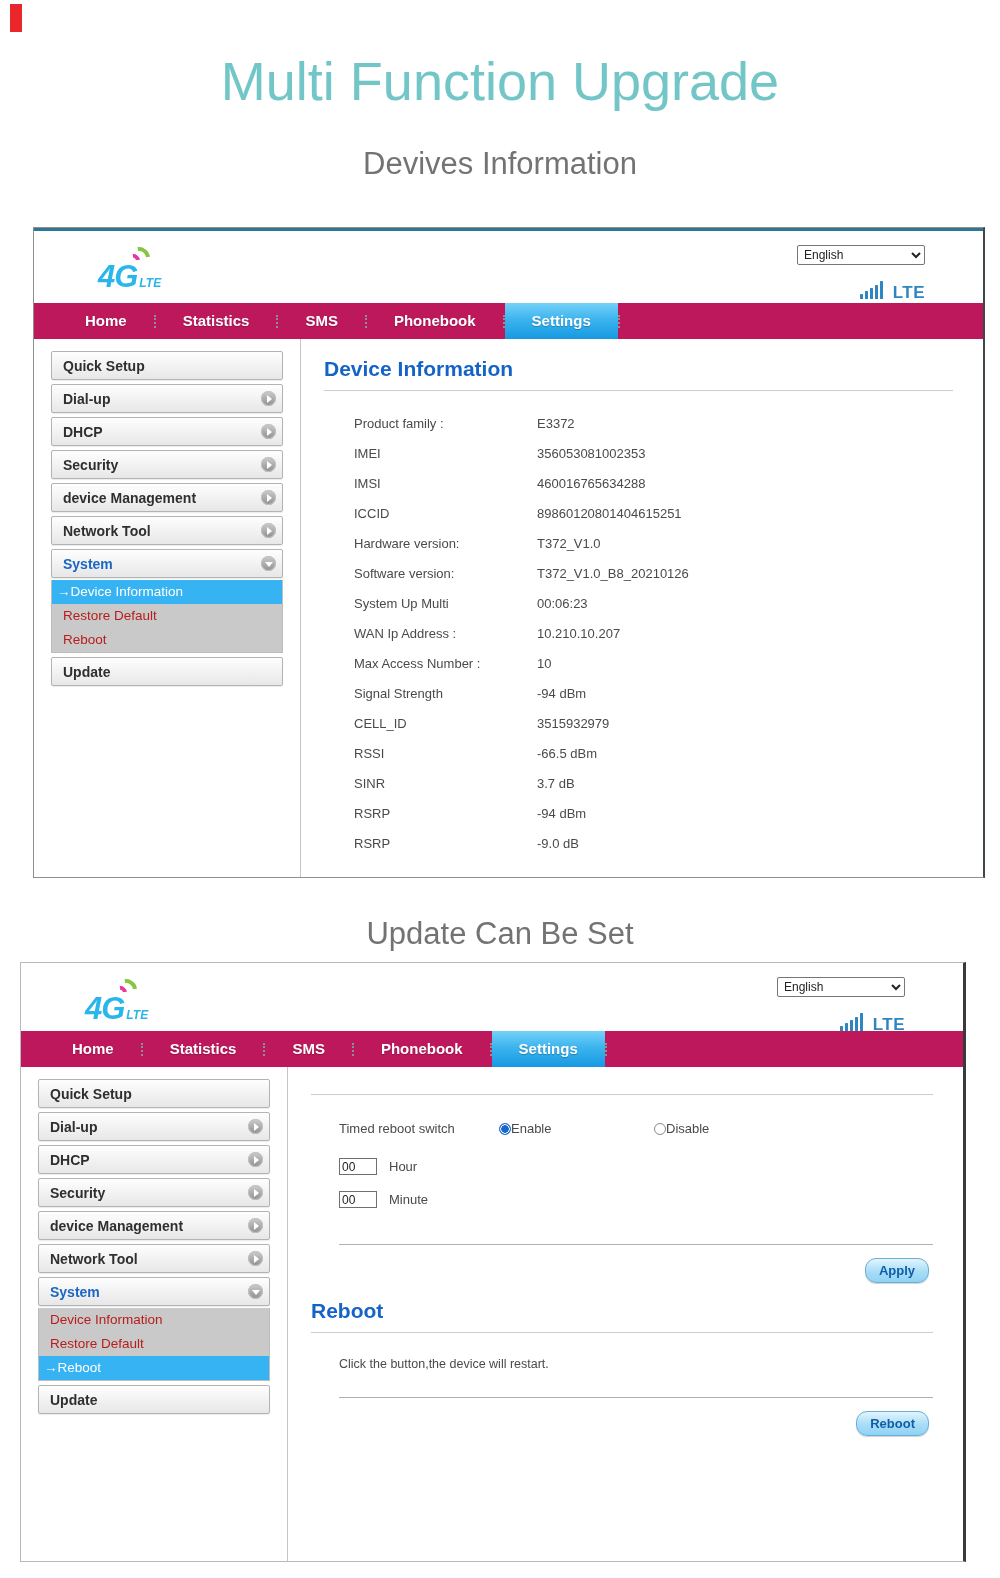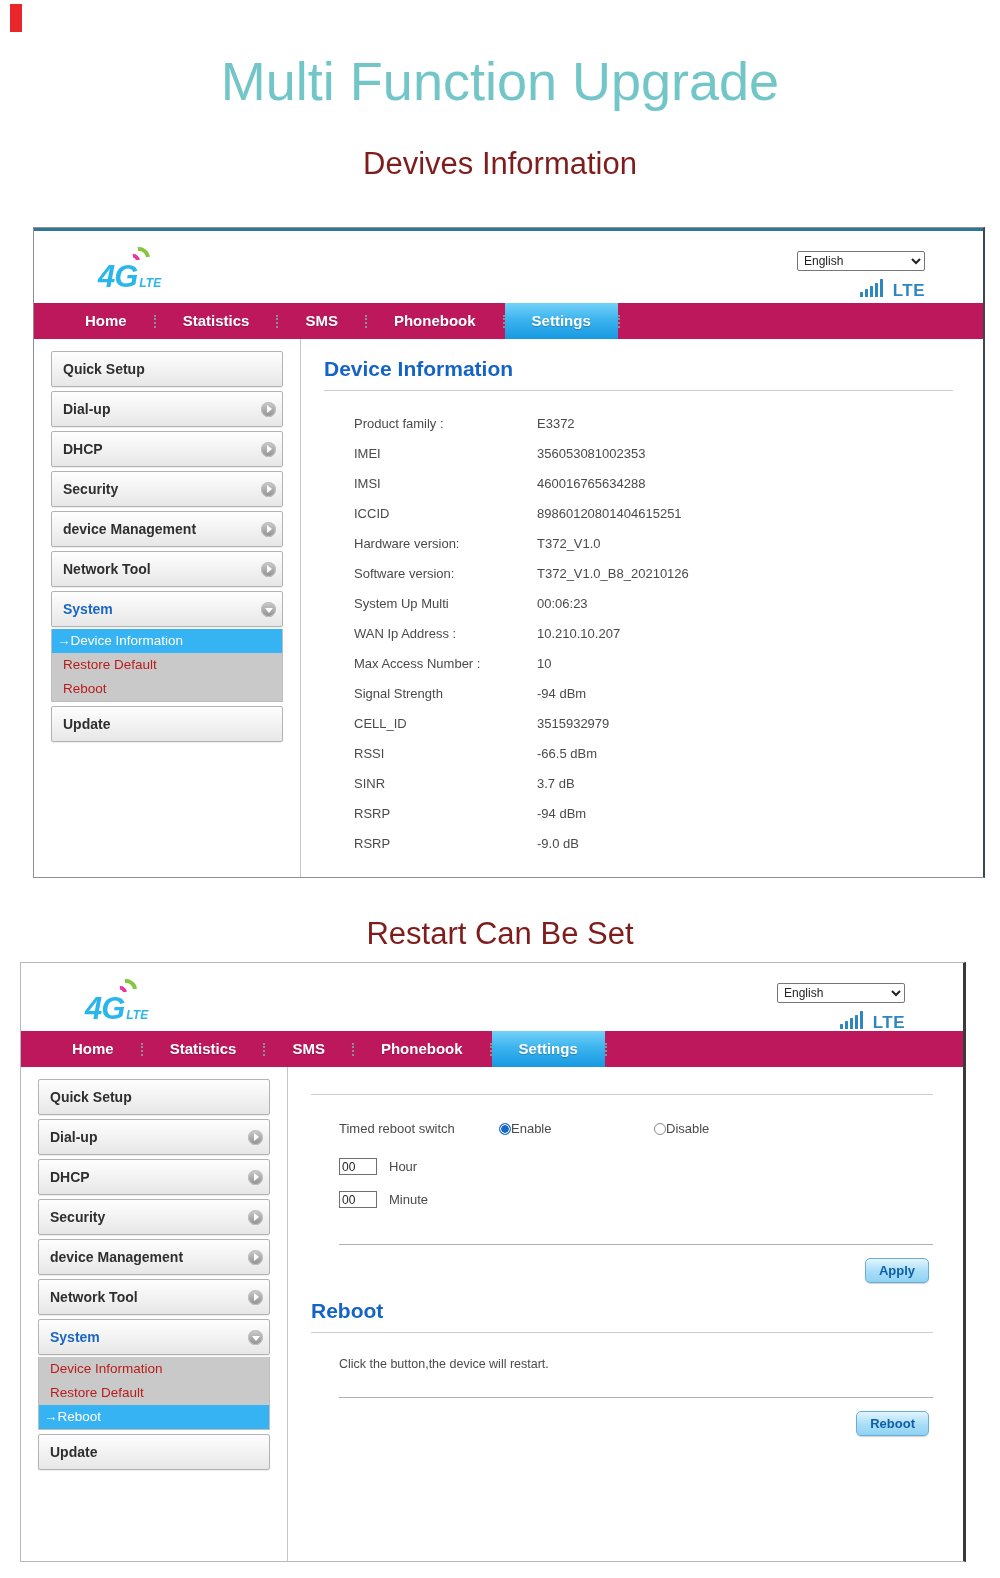--- a/index.html
+++ b/index.html
@@ -4,21 +4,21 @@
 <style>
   * { margin:0; padding:0; box-sizing:border-box; }
   html,body { background:#fff; }
   body { font-family:"Liberation Sans", sans-serif; width:1000px; height:1578px; position:relative; }
 
   .red-mark { position:absolute; left:10px; top:4px; width:12px; height:28px; background:#e8262c; }
 
   .main-title { position:absolute; top:50px; left:0; width:100%; text-align:center;
     font-size:54px; font-weight:400; color:#73c6c8; letter-spacing:0; }
   .sub-title { position:absolute; left:0; width:100%; text-align:center;
-    font-size:31px; font-weight:400; color:#7f1d1d; }
+    font-size:31px; font-weight:400; color:#737373; }
   .sub-title.s1 { top:146px; }
   .sub-title.s2 { top:916px; }
 
   
   .shot { position:absolute; background:#fff; overflow:hidden; }
   .shot1 { left:33px; top:227px; width:952px; height:651px;
     border:1px solid #8f8f8f; border-right:2px solid #3f464a; }
   .shot2 { left:20px; top:962px; width:946px; height:600px;
     border:1px solid #b9b9b9; border-right:3px solid #3a3a3a; }
   .shot-topline { height:3px; background:#2d7696; }
@@ -27,41 +27,41 @@
   .shot1 .shot-header { height:72px; }
   .shot2 .shot-header { height:68px; }
 
   .logo { position:absolute; left:64px; top:28px; font-style:italic; font-weight:bold; color:#29b6ea; white-space:nowrap; }
   .logo-4g { font-size:31px; letter-spacing:-1px; }
   .logo-lte { font-size:12px; margin-left:2px; }
   .arc { position:absolute; border:4px solid transparent; border-radius:50%; }
   .arc.green { width:22px; height:22px; border-top-color:#86c540; transform:rotate(38deg); top:-12px; left:30px; }
   .arc.pink  { width:13px; height:13px; border-top-color:#e5399e; transform:rotate(38deg); top:-5px;  left:29px; }
 
-  .header-right { position:absolute; right:58px; top:20px; display:flex; flex-direction:column; align-items:flex-end; gap:8px; }
+  .header-right { position:absolute; right:58px; top:14px; display:flex; flex-direction:column; align-items:flex-end; gap:16px; }
   select.lang { width:128px; height:20px; font-size:12px; font-family:"Liberation Sans",sans-serif;
     border:1px solid #767676; border-radius:2px; background:#fff; color:#222; padding:0 2px; }
   .signal-row { display:flex; align-items:flex-end; gap:10px; }
   .bars { display:flex; align-items:flex-end; gap:2px; padding-bottom:2px; }
   .bar { width:3px; background:#2e86c1; border-radius:0.5px; }
   .lte-text { font-size:17px; font-weight:bold; color:#2e86c1; letter-spacing:0.5px; line-height:17px; }
 
   .navbar { height:36px; background:#be185d; display:flex; align-items:stretch; padding-left:24px; }
   .nav-tab { color:#fff; font-weight:bold; font-size:15px; line-height:36px; padding:0 27px; cursor:default;
     text-shadow:0 1px 1px rgba(0,0,0,0.25); }
   .nav-tab.active { background:linear-gradient(180deg,#74d2f8 0%,#3cb4ee 45%,#1799e2 100%); }
   .nav-sep { width:0; border-left:2px dotted #8b9293; height:13px; align-self:center; }
 
   .shot-body { display:flex; background:#fff; }
   .shot1 .shot-body { height:540px; }
   .shot2 .shot-body { height:496px; }
 
   
   .sidebar { width:267px; min-width:267px; border-right:1px solid #c5c5c5; padding:12px 17px 0 17px; }
-  .sb-btn { height:36px; margin-bottom:4px; background:linear-gradient(#fefefe,#e7e7e7);
+  .sb-btn { height:29px; margin-bottom:4px; background:linear-gradient(#fefefe,#e7e7e7);
     border:1px solid #b3b3b3; border-radius:2px; display:flex; align-items:center; justify-content:space-between;
     padding:0 6px 0 11px; font-size:14px; font-weight:bold; color:#2f2f2f; box-shadow:0 1px 1px rgba(0,0,0,0.08); cursor:default; }
   .sb-label.blue { color:#1a66c2; }
   .sb-arrow { width:15px; height:15px; min-width:15px; border-radius:50%;
     background:linear-gradient(#cdcdcd,#8f8f8f); display:flex; align-items:center; justify-content:center;
     box-shadow:inset 0 0 0 1px #c2c2c2; }
   .tri-right { width:0; height:0; border-left:5px solid #fff; border-top:4px solid transparent; border-bottom:4px solid transparent; margin-left:2px; }
   .tri-down  { width:0; height:0; border-top:5px solid #fff; border-left:4px solid transparent; border-right:4px solid transparent; margin-top:2px; }
   .sb-sub { background:#c9c9c9; margin:-2px 0 4px 0; border:1px solid #bdbdbd; border-top:none; }
   .sb-subitem { height:24px; line-height:24px; padding-left:11px; font-size:13.5px; color:#b91c1c; cursor:default; }
@@ -85,21 +85,21 @@
   .radio { width:12px; height:12px; min-width:12px; border:1px solid #8a8a8a; border-radius:50%; background:#fff; display:inline-block; }
   .radio.checked { border-color:#1f6fd0;
     background:radial-gradient(circle at center,#1668c9 0,#1668c9 3.5px,#fff 4px,#fff 4.5px,#1668c9 5px); }
   .time-col { display:flex; flex-direction:column; gap:16px; }
   .time-row { display:flex; align-items:center; gap:12px; }
   input.time { width:38px; height:17px; border:1px solid #6f6f6f; font-size:12px; padding:0 2px;
     font-family:"Liberation Sans",sans-serif; color:#222; border-radius:0; }
 
   .section-rule { border:none; border-top:1px solid #b0b0b0; margin:36px 0 0 28px; }
   .btn-row { display:flex; justify-content:flex-end; margin:13px 4px 0 0; }
-  .btn { background:linear-gradient(#e2f5fe,#a9ddf7 55%,#8fd2f4); border:1px solid #6aaed8; border-radius:5px;
+  .btn { background:linear-gradient(#e2f5fe,#a9ddf7 55%,#8fd2f4); border:1px solid #6aaed8; border-radius:11px;
     color:#0f5fa8; font-weight:bold; font-size:13px; padding:4px 13px; font-family:"Liberation Sans",sans-serif;
     box-shadow:0 1px 1px rgba(0,0,0,0.18); cursor:default; }
   .reboot-title { margin-top:16px; }
   .desc { margin:24px 0 0 28px; font-size:12.5px; color:#4a4a4a; }
   .rule2 { margin-top:26px; }
 </style>
 </head>
 <body>
 
 <div class="red-mark"></div>
@@ -210,21 +210,21 @@
           <div class="info-row"><span class="info-label">CELL_ID</span><span class="info-value">3515932979</span></div>
           <div class="info-row"><span class="info-label">RSSI</span><span class="info-value">-66.5 dBm</span></div>
           <div class="info-row"><span class="info-label">SINR</span><span class="info-value">3.7 dB</span></div>
           <div class="info-row"><span class="info-label">RSRP</span><span class="info-value">-94 dBm</span></div>
           <div class="info-row"><span class="info-label">RSRP</span><span class="info-value">-9.0 dB</span></div>
         </div>
     </main>
   </div>
 </div>
 
-<h2 class="sub-title s2">Restart Can Be Set</h2>
+<h2 class="sub-title s2">Update Can Be Set</h2>
 
 <div class="shot shot2">
   <div class="shot-header">
     <div class="logo">
       <span class="arc green"></span>
       <span class="arc pink"></span>
       <span class="logo-4g">4G</span><span class="logo-lte">LTE</span>
     </div>
     <div class="header-right">
       <select class="lang">

